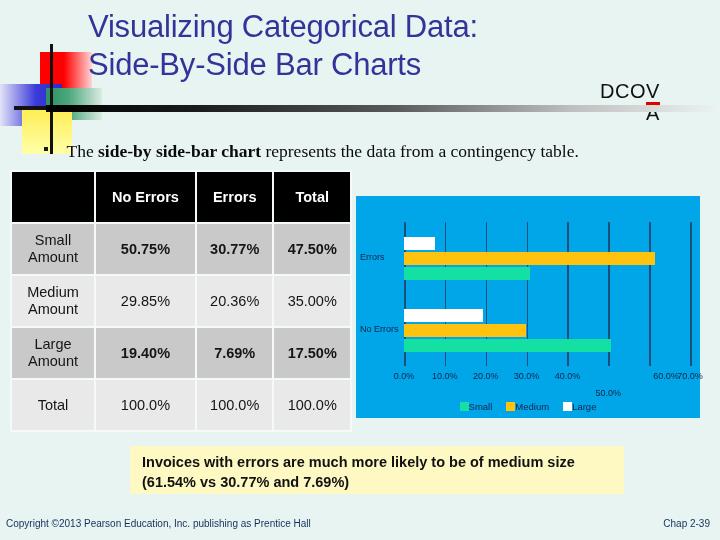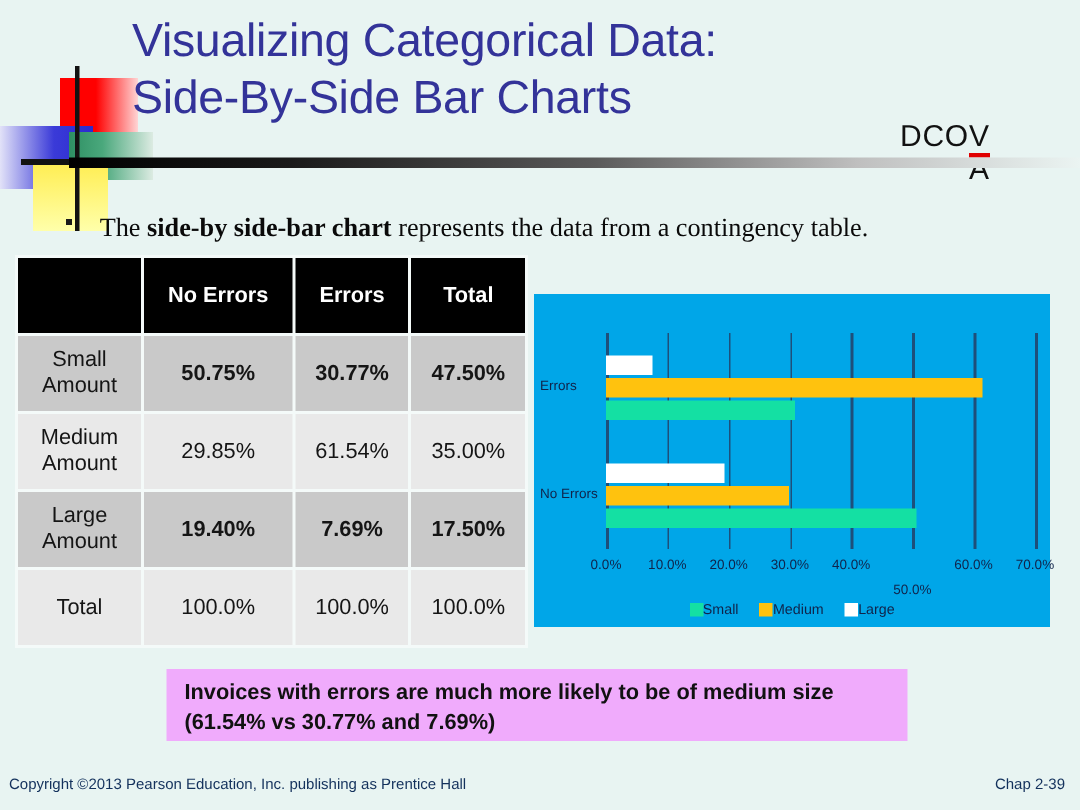--- a/index.html
+++ b/index.html
@@ -116,22 +116,22 @@
   #chart-legend {
     position: absolute; left: 0; bottom: 6px; width: 100%;
     display: flex; justify-content: center; align-items: center; gap: 14px;
   }
   #chart-legend .legend-item { display: flex; align-items: center; gap: 0; }
   #chart-legend .swatch { width: 9px; height: 9px; display: block; }
   #chart-legend .legend-label { font-size: 9.5px; color: #10234a; }
 
   
   #callout-box {
-    position: absolute; left: 111px; top: 446px; width: 494px; height: 48px;
-    background: #f0abfc; padding: 6px 12px;
+    position: absolute; left: 130px; top: 446px; width: 494px; height: 48px;
+    background: #fef9c3; padding: 6px 12px;
   }
   #callout-text {
     font-size: 14.5px; font-weight: bold; line-height: 20px; color: #111111;
   }
 
   
   #footer-copyright {
     position: absolute; left: 6px; top: 518px;
     font-size: 10px; color: #13315c; white-space: nowrap;
   }
@@ -185,21 +185,21 @@
   <tbody>
     <tr class="data-row shade-dark row-small">
       <td class="rowhead">Small Amount</td>
       <td class="numeric">50.75%</td>
       <td class="numeric">30.77%</td>
       <td class="numeric">47.50%</td>
     </tr>
     <tr class="data-row shade-light row-medium">
       <td class="rowhead">Medium Amount</td>
       <td class="numeric">29.85%</td>
-      <td class="numeric">61.54%</td>
+      <td class="numeric">20.36%</td>
       <td class="numeric">35.00%</td>
     </tr>
     <tr class="data-row shade-dark row-large">
       <td class="rowhead">Large Amount</td>
       <td class="numeric">19.40%</td>
       <td class="numeric">7.69%</td>
       <td class="numeric">17.50%</td>
     </tr>
     <tr class="total-row shade-light">
       <td class="rowhead">Total</td>
@@ -227,21 +227,21 @@
       <div class="bar" style="top: 86.5px; width: 79.2629px; background: rgb(255, 255, 255);"></div>
       <div class="bar" style="top: 101.5px; width: 121.959px; background: rgb(255, 194, 14);"></div>
       <div class="bar" style="top: 116.5px; width: 207.35px; background: rgb(20, 224, 163);"></div>
       <div class="cat-label" style="top: 102px; left: -44px;">No Errors</div>
       <div class="xtick" style="left: 0px; top: 149px;">0.0%</div>
       <div class="xtick" style="left: 40.8571px; top: 149px;">10.0%</div>
       <div class="xtick" style="left: 81.7143px; top: 149px;">20.0%</div>
       <div class="xtick" style="left: 122.571px; top: 149px;">30.0%</div>
       <div class="xtick" style="left: 163.429px; top: 149px;">40.0%</div>
       <div class="xtick" style="left: 204.286px; top: 166px;">50.0%</div>
-      <div class="xtick" style="left: 245px; top: 149px;">60.0%</div>
+      <div class="xtick" style="left: 262px; top: 149px;">60.0%</div>
       <div class="xtick" style="left: 286px; top: 149px;">70.0%</div>
     </div>
   <div id="chart-legend">
       <div class="legend-item">
         <span class="swatch" style="background: rgb(20, 224, 163);"></span>
         <span class="legend-label">Small</span>
       </div>
       <div class="legend-item">
         <span class="swatch" style="background: rgb(255, 194, 14);"></span>
         <span class="legend-label">Medium</span>

